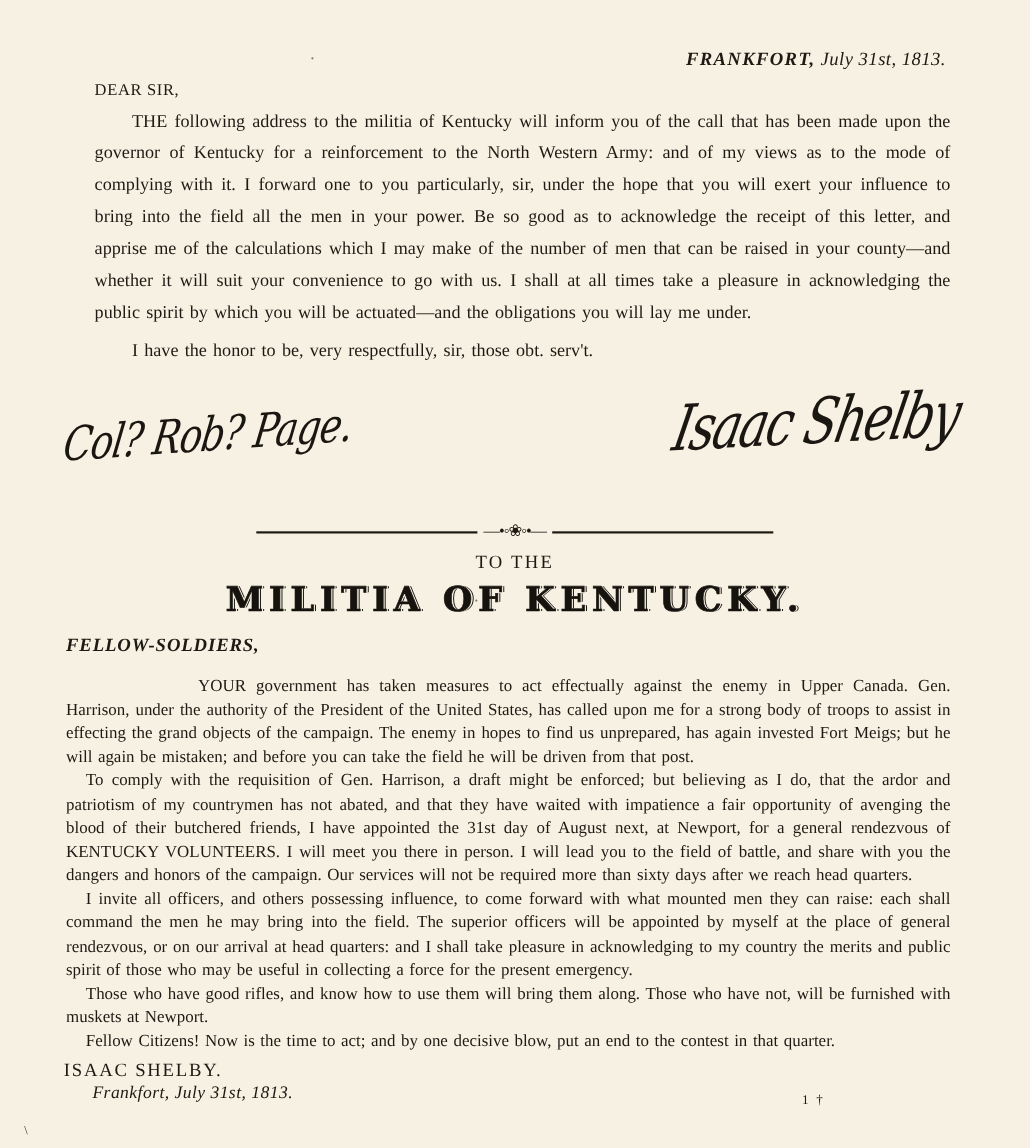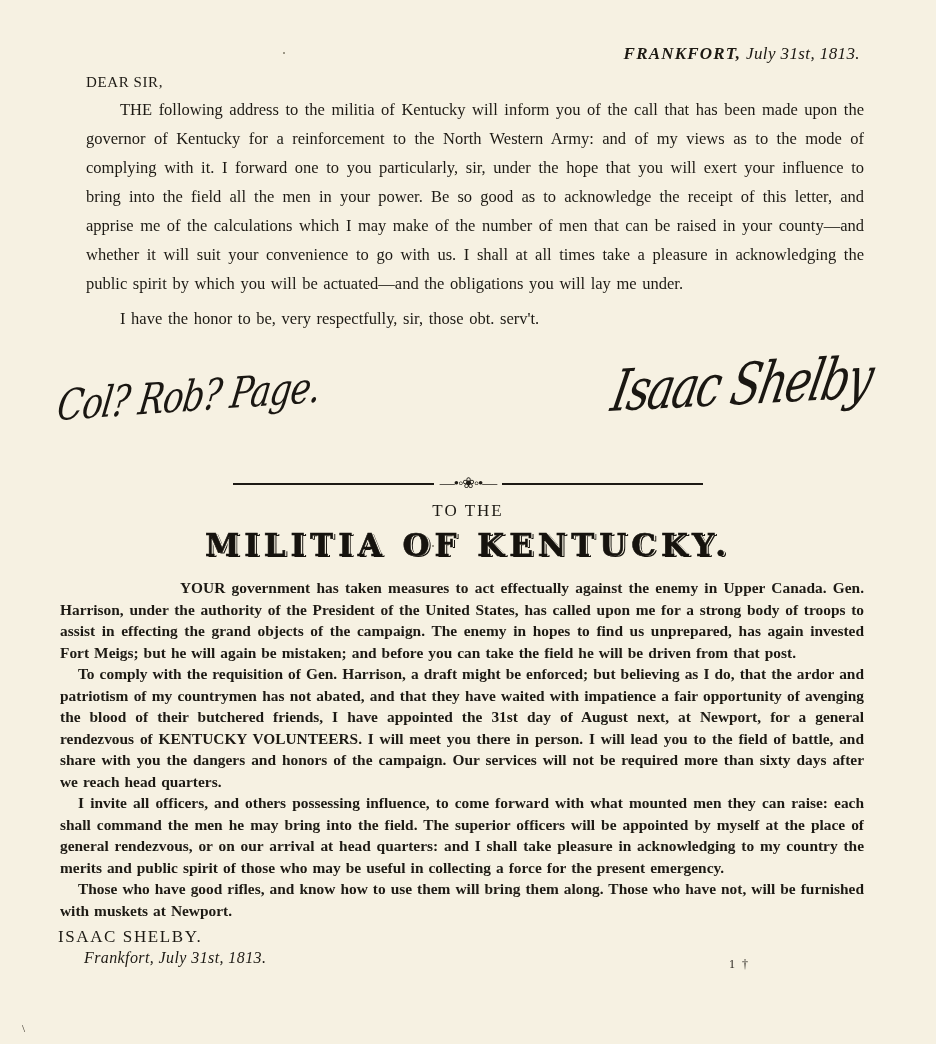--- a/index.html
+++ b/index.html
@@ -135,23 +135,22 @@
     font-style: italic;
     font-weight: bold;
     font-size: 17px;
     letter-spacing: 0.8px;
     margin: 0 0 1px 2px;
   }
   .address {
     font-size: 15.4px;
     line-height: 21.5px;
     text-align: justify;
-    margin: 4px 14px 0 2px;
+    margin: 16px 14px 0 2px;
     word-spacing: 1.2px;
-    font-weight: bold;
   }
   .address p {
     margin: 0;
     text-indent: 18px;
   }
   .address p.first {
     text-indent: 120px;
   }
 
   .closing-name {
@@ -222,26 +221,28 @@
 
   <div class="divider">
     <div class="bar left"></div>
     <div class="orn">—•◦❀◦•—</div>
     <div class="bar right"></div>
   </div>
 
   <div class="to-the">TO THE</div>
   <div class="headline">MILITIA OF KENTUCKY.</div>
 
+  <div class="address-title">FELLOW-SOLDIERS,</div>
 
   <div class="address">
     <p class="first">YOUR government has taken measures to act effectually against the enemy in Upper Canada.  Gen. Harrison, under the authority of the President of the United States, has called upon me for a strong body of troops to assist in effecting the grand objects of the campaign.   The enemy in hopes to find us unprepared, has again invested Fort Meigs; but he will again be mistaken; and before you can take the field he will be driven from that post.</p>
     <p>To comply with the requisition of Gen. Harrison, a draft might be enforced; but believing as I do, that the ardor and patriotism of my countrymen has not abated, and that they have waited with impatience a fair opportunity of avenging the blood of their butchered friends,  I have appointed the 31st day of August next, at Newport, for a general rendezvous of KENTUCKY VOLUNTEERS.   I will meet you there in person.   I will lead you to the field of battle, and share with you the dangers and honors of the campaign.   Our services will not be required more than sixty days after we reach head quarters.</p>
     <p>I invite all officers, and others possessing influence, to come forward with what mounted men they can raise: each shall command the men he may bring into the field.   The superior officers will be appointed by myself at the place of general rendezvous, or on our arrival at head quarters: and I shall take pleasure in acknowledging to my country the merits and public spirit of those who may be useful in collecting a force for the present emergency.</p>
     <p>Those who have good rifles, and know how to use them will bring them along.   Those who have not, will be furnished with muskets at Newport.</p>
+    <p>Fellow Citizens!   Now is the time to act; and by one decisive blow, put an end to the contest in that quarter.</p>
   </div>
 
   <div class="closing-name">ISAAC SHELBY.</div>
 
   <div class="colophon-line">
     <div class="frankfort-foot">Frankfort, July 31st, 1813.</div>
     <div class="sig-mark">1 †</div>
   </div>
 
   <div class="corner-tick">\</div>

